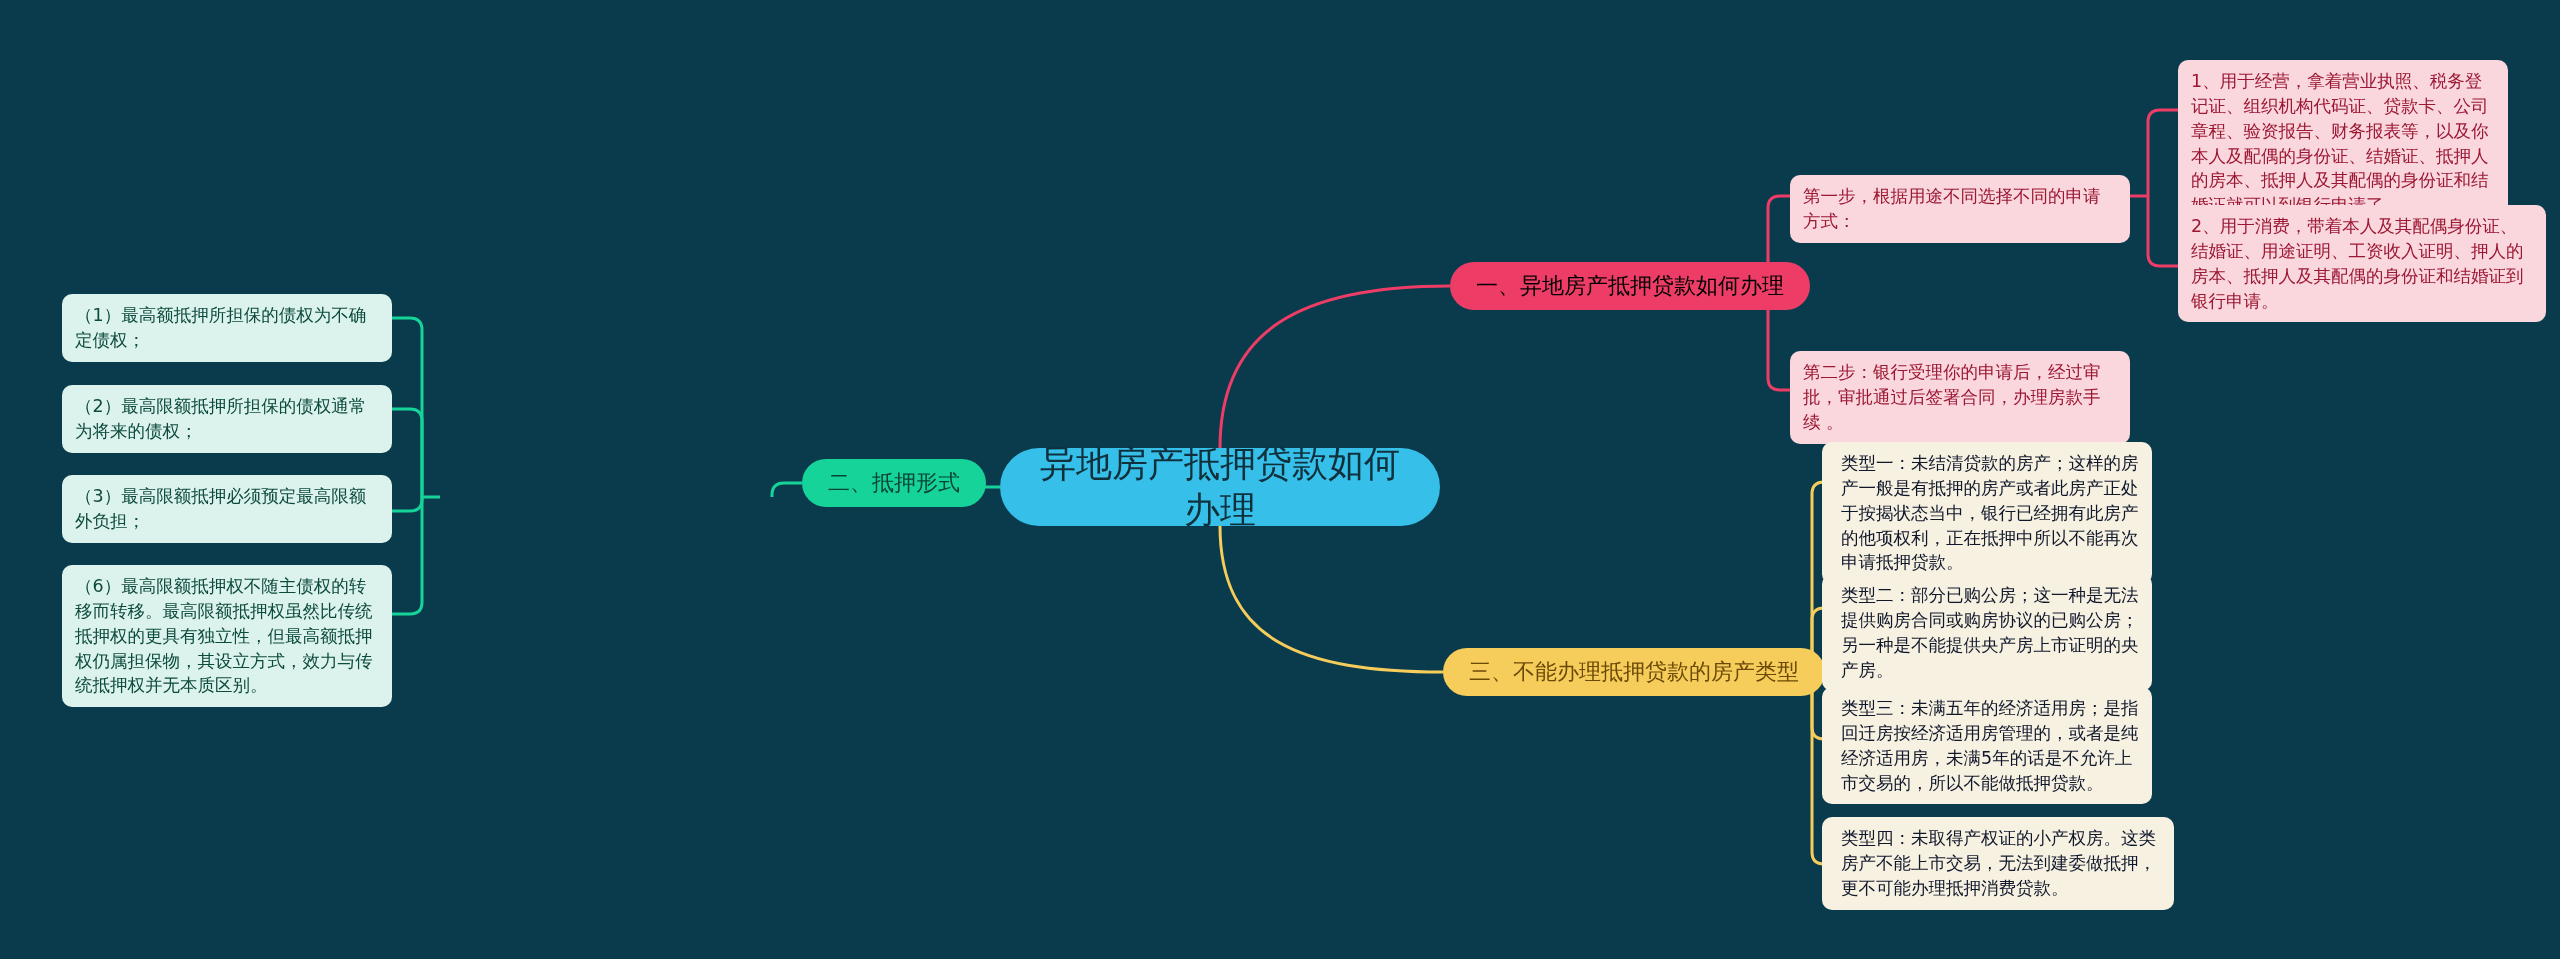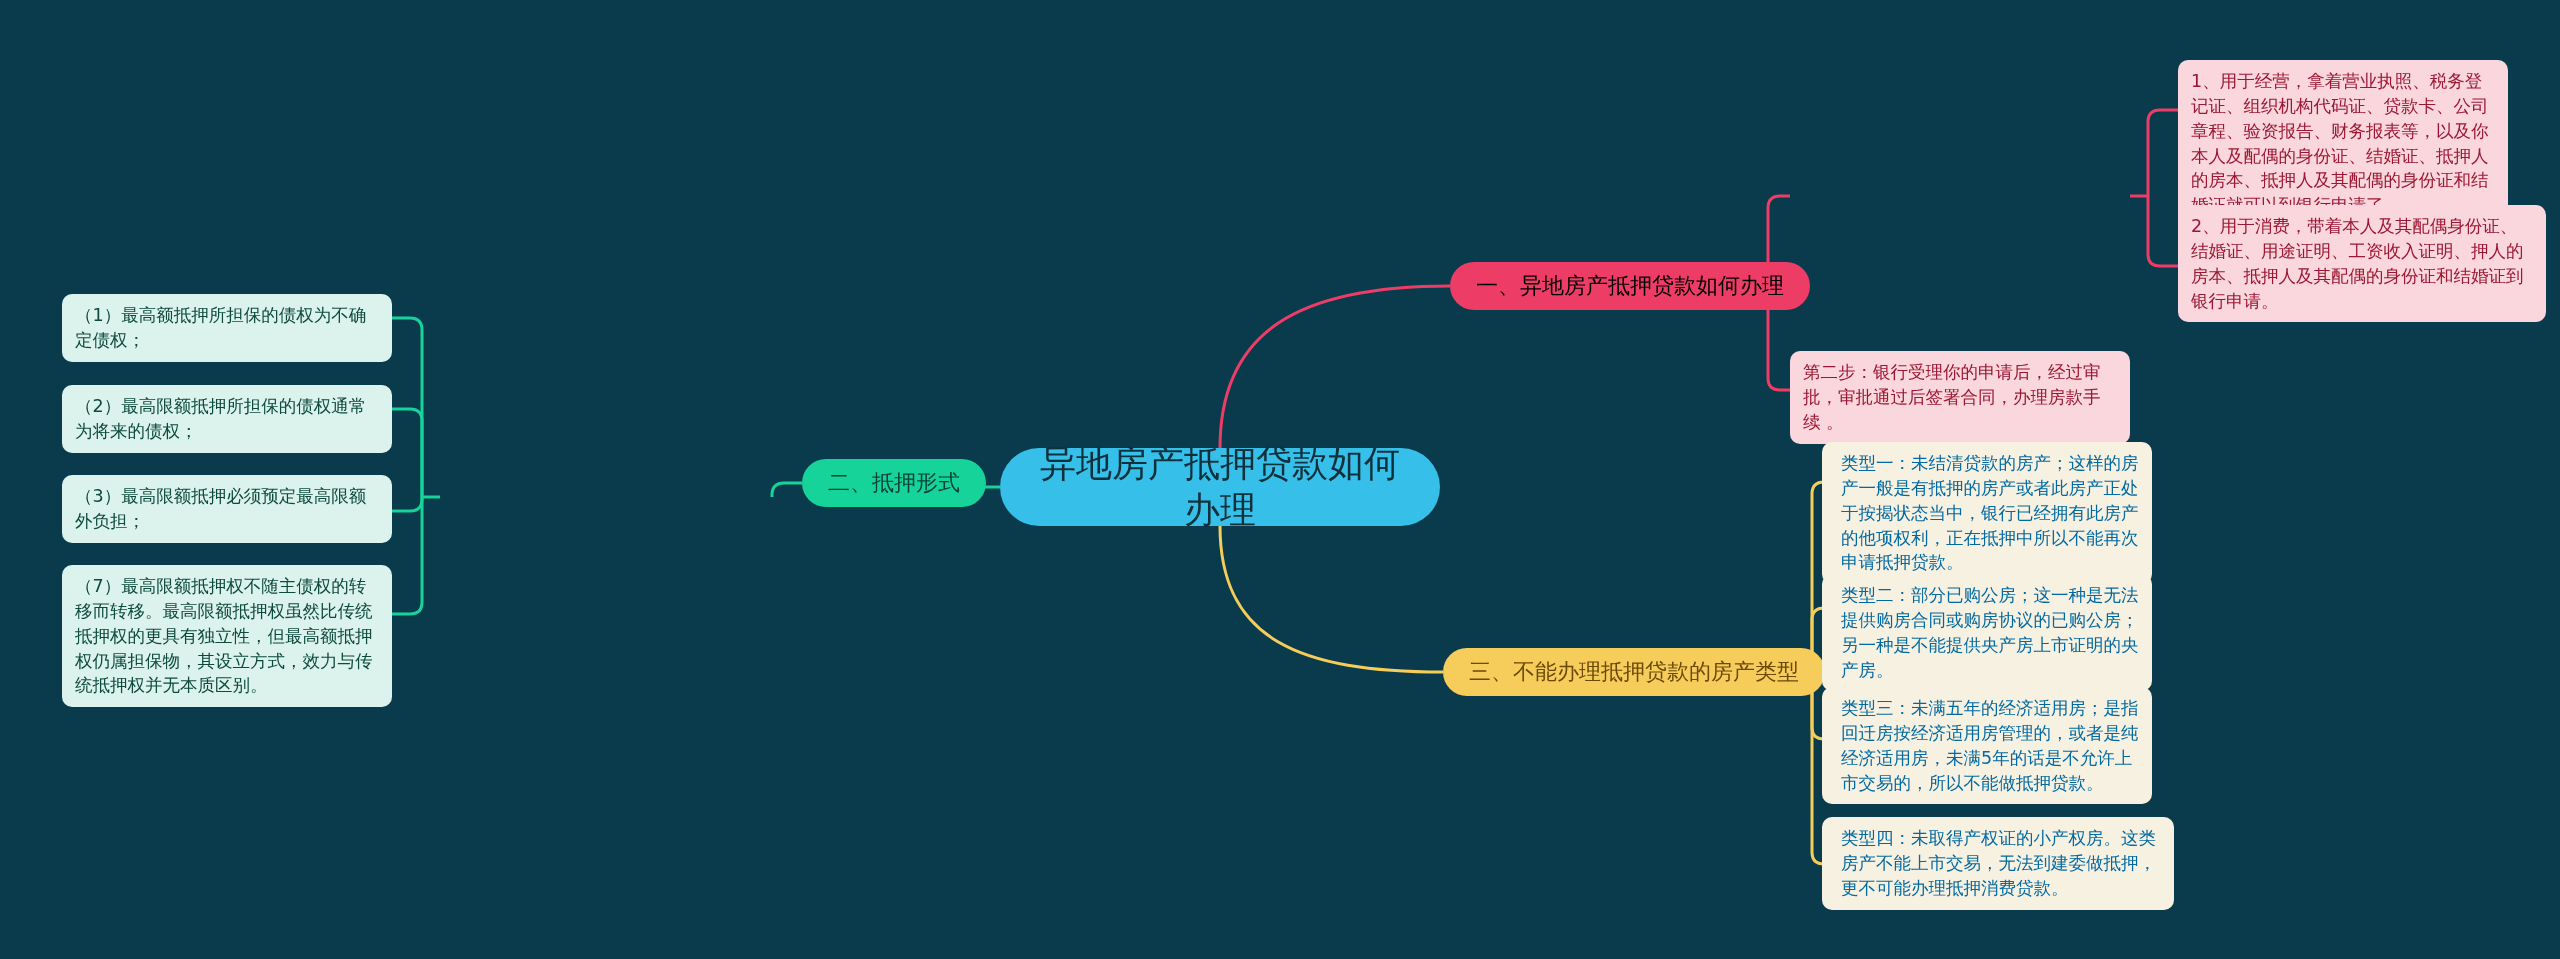--- a/index.html
+++ b/index.html
@@ -33,21 +33,21 @@
   .branch-2{left:802px;top:459px;background:#16d39a;color:#0a4437;}
   .branch-3{left:1443px;top:648px;background:#f6cd5b;color:#6b4a07;}
 
   
   .leaf{
     border-radius:10px;font-size:17.5px;line-height:1.42;
     padding:9px 13px;box-sizing:border-box;
   }
   .leaf-pink{background:#f9d7dd;color:#9c1733;}
   .leaf-green{background:#dcf2ec;color:#0c4a3d;}
-  .leaf-yellow{background:#f7f1e2;color:#0369a1;padding-left:19px;}
+  .leaf-yellow{background:#f7f1e2;color:#0f172a;padding-left:19px;}
 
   
   .n-step1{left:1790px;top:175px;width:340px;}
   .n-step2{left:1790px;top:351px;width:340px;}
   
   .n-p1{left:2178px;top:60px;width:330px;}
   .n-p2{left:2178px;top:205px;width:368px;}
 
   
   .n-green-main{left:440px;top:412px;width:330px;}
@@ -95,32 +95,33 @@
     <path d="M1812,672 L1812,494 Q1812,482 1824,482 L1822,482" fill="none" stroke="#f6cd5b" stroke-width="3"></path>
     <path d="M1812,672 L1812,620 Q1812,608 1824,608 L1822,608" fill="none" stroke="#f6cd5b" stroke-width="3"></path>
     <path d="M1812,672 L1812,727 Q1812,739 1824,739 L1822,739" fill="none" stroke="#f6cd5b" stroke-width="3"></path>
     <path d="M1812,672 L1812,852 Q1812,864 1824,864 L1822,864" fill="none" stroke="#f6cd5b" stroke-width="3"></path>
   </svg>
 
   <div class="node root">异地房产抵押贷款如何办理</div>
 
   <div class="node branch branch-1">一、异地房产抵押贷款如何办理</div>
 
+  <div class="node leaf leaf-pink n-step1">第一步，根据用途不同选择不同的申请方式：</div>
   <div class="node leaf leaf-pink n-step2">第二步：银行受理你的申请后，经过审批，审批通过后签署合同，办理房款手续 。</div>
 
   <div class="node leaf leaf-pink n-p1">1、用于经营，拿着营业执照、税务登记证、组织机构代码证、贷款卡、公司章程、验资报告、财务报表等，以及你本人及配偶的身份证、结婚证、抵押人的房本、抵押人及其配偶的身份证和结婚证就可以到银行申请了。</div>
   <div class="node leaf leaf-pink n-p2">2、用于消费，带着本人及其配偶身份证、结婚证、用途证明、工资收入证明、押人的房本、抵押人及其配偶的身份证和结婚证到银行申请。</div>
 
   <div class="node branch branch-2">二、抵押形式</div>
 
 
   <div class="node leaf leaf-green n-g1">（1）最高额抵押所担保的债权为不确定债权；</div>
   <div class="node leaf leaf-green n-g2">（2）最高限额抵押所担保的债权通常为将来的债权；</div>
   <div class="node leaf leaf-green n-g3">（3）最高限额抵押必须预定最高限额外负担；</div>
-  <div class="node leaf leaf-green n-g4">（7）最高限额抵押权不随主债权的转移而转移。最高限额抵押权虽然比传统抵押权的更具有独立性，但最高额抵押权仍属担保物，其设立方式，效力与传统抵押权并无本质区别。</div>
+  <div class="node leaf leaf-green n-g4">（6）最高限额抵押权不随主债权的转移而转移。最高限额抵押权虽然比传统抵押权的更具有独立性，但最高额抵押权仍属担保物，其设立方式，效力与传统抵押权并无本质区别。</div>
 
   <div class="node branch branch-3">三、不能办理抵押贷款的房产类型</div>
 
   <div class="node leaf leaf-yellow n-y1">类型一：未结清贷款的房产；这样的房产一般是有抵押的房产或者此房产正处于按揭状态当中，银行已经拥有此房产的他项权利，正在抵押中所以不能再次申请抵押贷款。</div>
   <div class="node leaf leaf-yellow n-y2">类型二：部分已购公房；这一种是无法提供购房合同或购房协议的已购公房；另一种是不能提供央产房上市证明的央产房。</div>
   <div class="node leaf leaf-yellow n-y3">类型三：未满五年的经济适用房；是指回迁房按经济适用房管理的，或者是纯经济适用房，未满5年的话是不允许上市交易的，所以不能做抵押贷款。</div>
   <div class="node leaf leaf-yellow n-y4">类型四：未取得产权证的小产权房。这类房产不能上市交易，无法到建委做抵押，更不可能办理抵押消费贷款。</div>
 
 </div>
 

